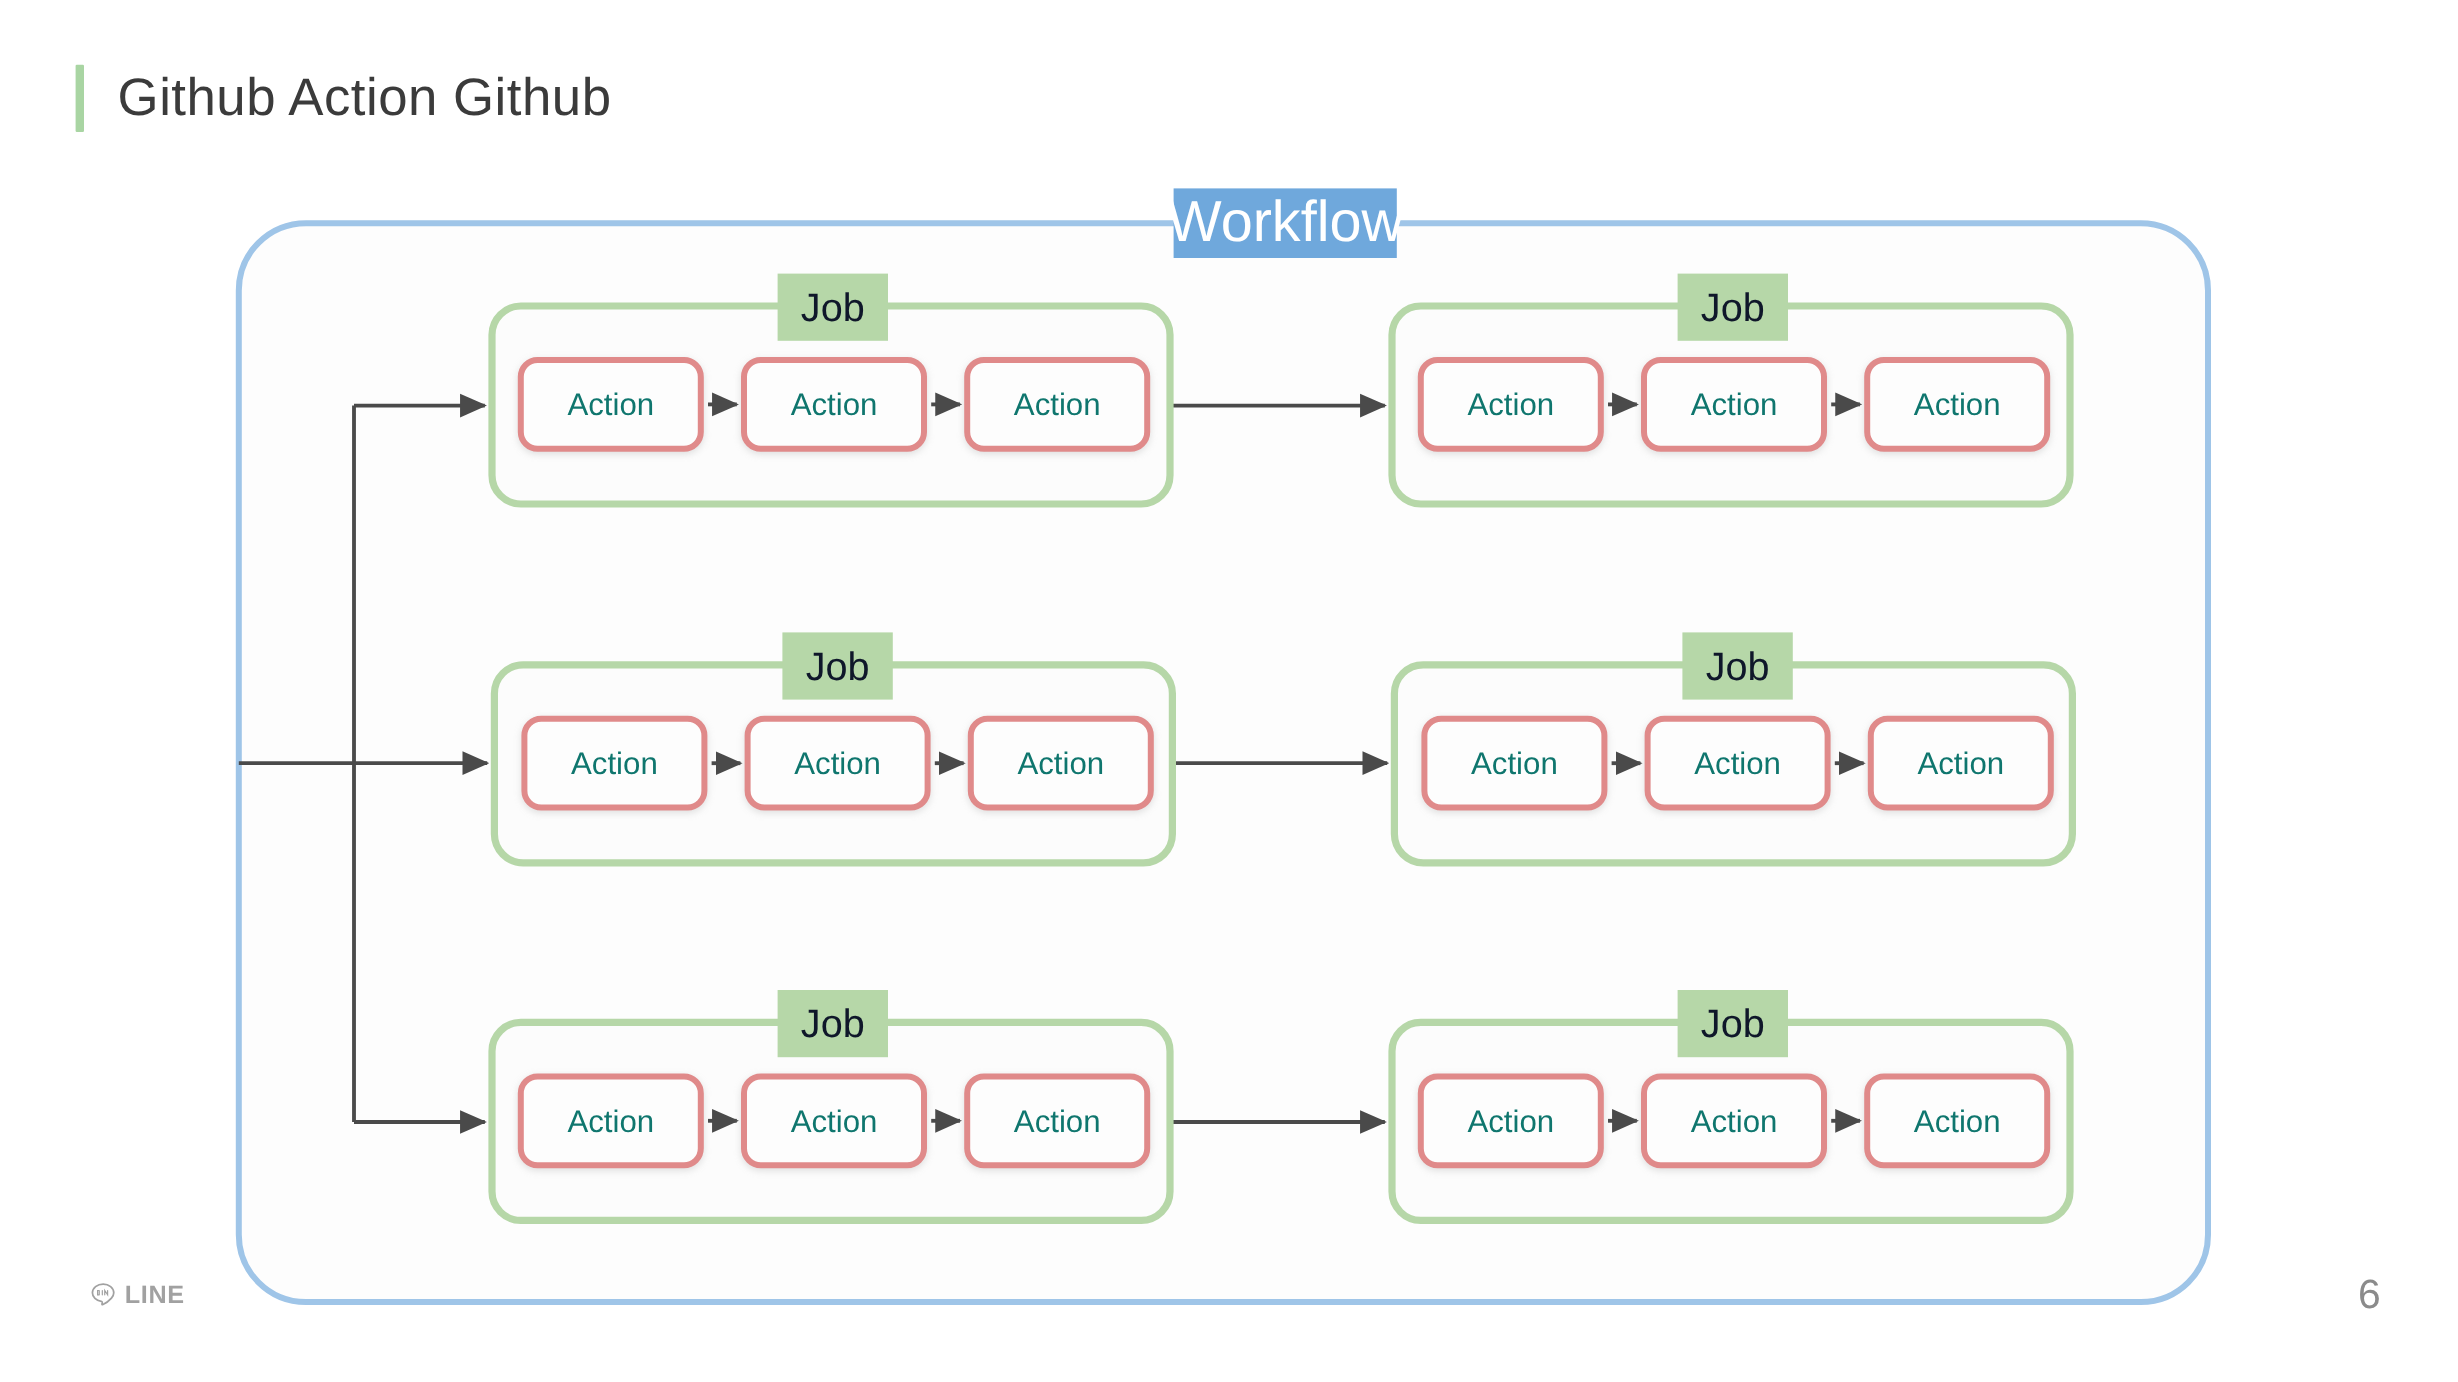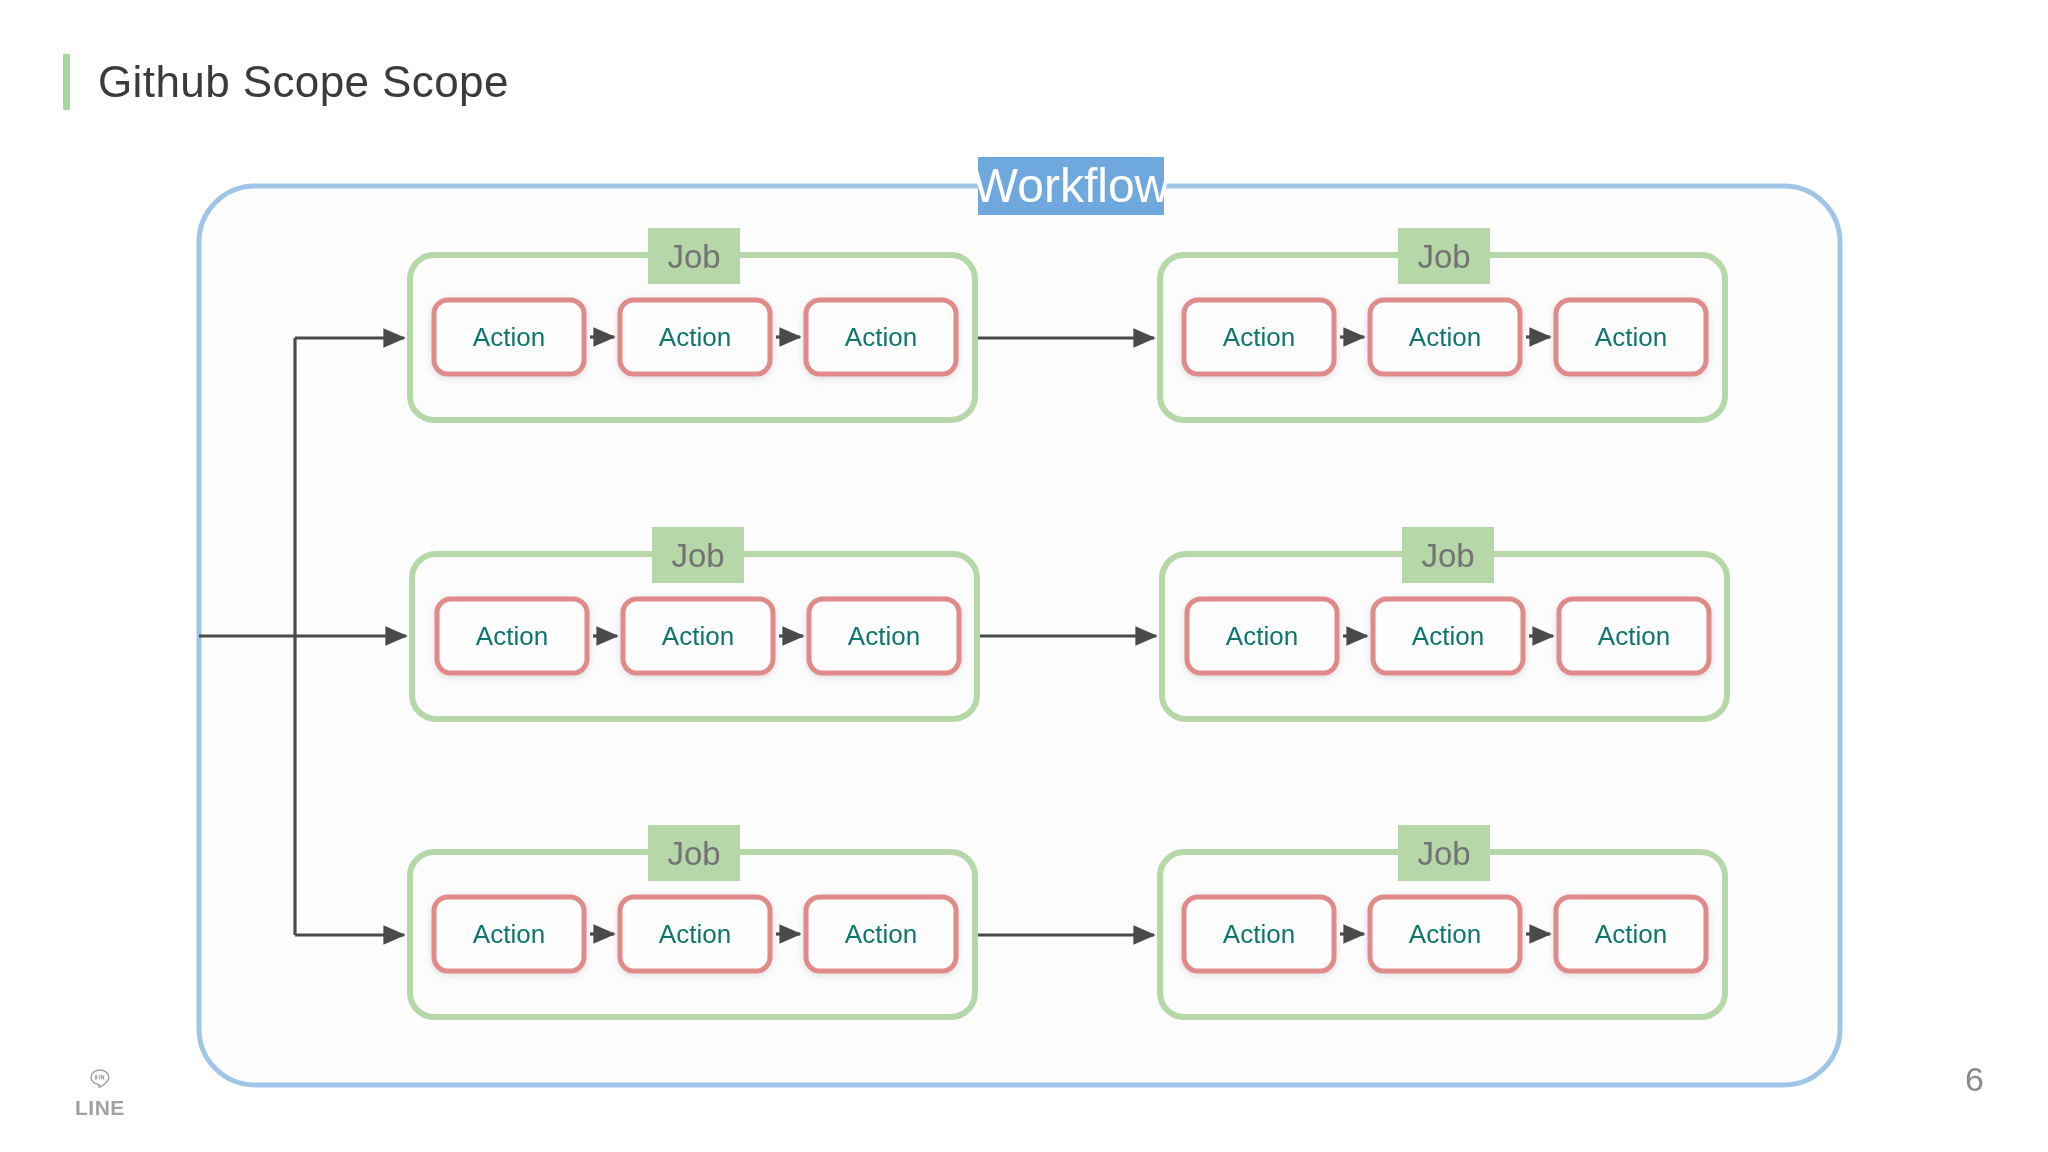--- a/index.html
+++ b/index.html
@@ -67,21 +67,21 @@
     color: #0f766e;
     text-align: center;
     line-height: 1;
     transform: translate(-50%, -50%);
     white-space: nowrap;
     pointer-events: none;
   }
   .job-label-text {
     position: absolute;
     font-size: 33px;
-    color: #737373;
+    color: #0f172a;
     text-align: center;
     line-height: 1;
     transform: translate(-50%, -50%);
     white-space: nowrap;
     pointer-events: none;
   }
   .workflow-label-text {
     position: absolute;
     font-size: 48px;
     color: #ffffff;
@@ -94,21 +94,20 @@
 
   
   #line-logo {
     position: absolute;
     left: 75px;
     top: 1068px;
     display: flex;
     align-items: center;
     gap: 7px;
     opacity: 0.82;
-    flex-direction: column;
   }
   #line-logo-mark {
     width: 22px;
     height: 22px;
     flex: none;
   }
   #line-logo-text {
     font-size: 21px;
     font-weight: 700;
     letter-spacing: 0.5px;
@@ -122,21 +121,21 @@
     font-size: 34px;
     color: #8b8b8b;
     line-height: 1;
   }
 </style>
 </head>
 <body>
 
 <div id="slide-title-wrap">
   <div id="title-accent-bar"></div>
-  <div id="slide-title">Github Scope Scope</div>
+  <div id="slide-title">Github Action Github</div>
 </div>
 
 <div id="diagram-canvas">
 
   <svg id="diagram-svg" viewBox="0 0 2048 1152" xmlns="http://www.w3.org/2000/svg">
     <defs>
       <marker id="arrowhead" viewBox="0 0 10 10" refX="9.2" refY="5" markerWidth="7" markerHeight="7" orient="auto-start-reverse">
         <path d="M 0 0.6 L 10 5 L 0 9.4 z" fill="#4a4a4a"></path>
       </marker>
       <filter id="softshadow" x="-25%" y="-25%" width="150%" height="150%">

